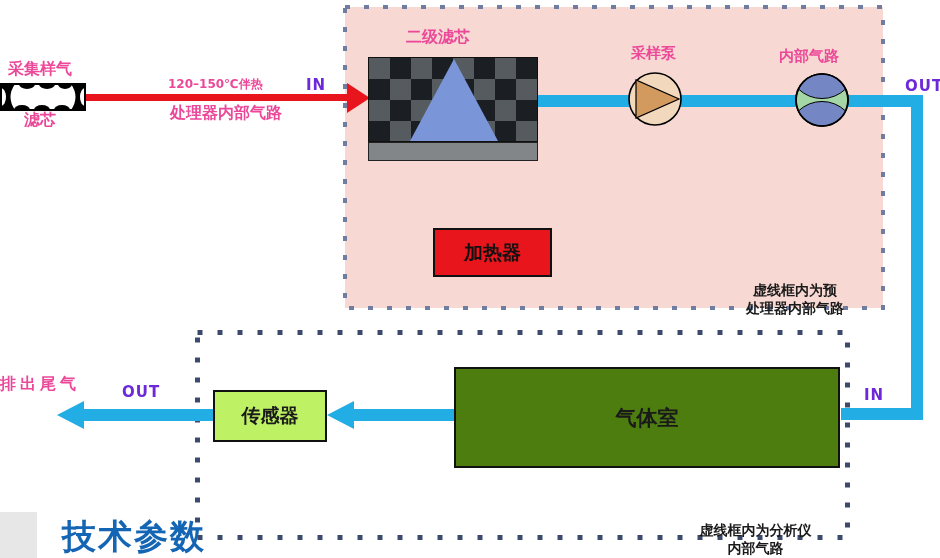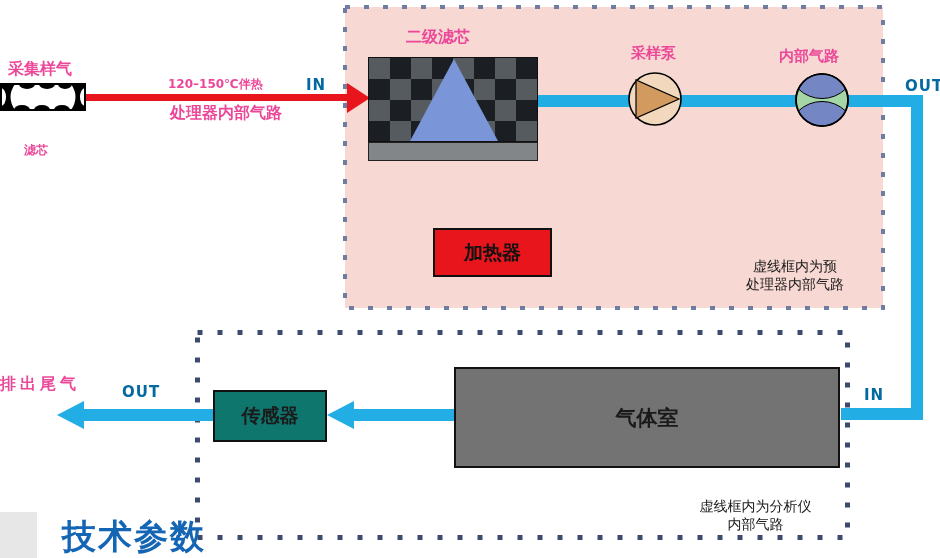--- a/index.html
+++ b/index.html
@@ -2,21 +2,21 @@
 <html><head>
 <meta charset="utf-8">
 <style>
   html,body{margin:0;padding:0;background:#ffffff;}
   .stage{
     position:relative;width:940px;height:558px;background:#ffffff;
     font-family:"DejaVu Sans",sans-serif;overflow:hidden;
   }
   .abs{position:absolute;}
   .lbl{position:absolute;font-weight:bold;color:#ec4899;white-space:nowrap;}
-  .io{position:absolute;font-weight:bold;color:#0369a1;font-size:15px;letter-spacing:1px;white-space:nowrap;}
+  .io{position:absolute;font-weight:bold;color:#6d28d9;font-size:15px;letter-spacing:1px;white-space:nowrap;}
   .pipe{position:absolute;background:#22ade4;}
   .redline{position:absolute;background:#e8151d;}
   .arrow-right-red{
     position:absolute;width:0;height:0;
     border-top:15px solid transparent;border-bottom:15px solid transparent;
     border-left:23px solid #e8151d;
   }
   .arrow-left-cyan{
     position:absolute;width:0;height:0;
     border-top:14px solid transparent;border-bottom:14px solid transparent;
@@ -37,33 +37,33 @@
     background:#838689;border:1px solid #222;box-sizing:border-box;
   }
   .heater{
     position:absolute;left:433px;top:228px;width:119px;height:49px;
     background:#e8151d;border:2px solid #111;box-sizing:border-box;
     display:flex;align-items:center;justify-content:center;
     font-weight:bold;font-size:19px;color:#111;
   }
   .chamber{
     position:absolute;left:454px;top:367px;width:386px;height:101px;
-    background:#737373;border:2px solid #111;box-sizing:border-box;
+    background:#4d7c0f;border:2px solid #111;box-sizing:border-box;
     display:flex;align-items:center;justify-content:center;
     font-weight:bold;font-size:21px;color:#1a1a1a;
   }
   .sensor{
     position:absolute;left:213px;top:390px;width:114px;height:52px;
-    background:#0f766e;border:2px solid #111;box-sizing:border-box;
+    background:#bef264;border:2px solid #111;box-sizing:border-box;
     display:flex;align-items:center;justify-content:center;
     font-weight:bold;font-size:19px;color:#1a1a1a;
   }
   .note{
-    position:absolute;text-align:center;font-weight:normal;font-size:14px;
-    color:#1a1a1a;line-height:1.25;
+    position:absolute;text-align:center;font-weight:bold;font-size:14px;
+    color:#1a1a1a;line-height:1.25;margin-top:24px;
   }
   .title{
     position:absolute;left:62px;top:514px;font-weight:bold;font-size:34px;
     color:#1565b5;letter-spacing:2px;
   }
   .sideblock{
     position:absolute;left:0;top:512px;width:37px;height:46px;background:#e7e7e7;
   }
 </style>
 </head>
@@ -98,21 +98,21 @@
     <path d="M85 1 L71 1 Q80 14 71 27 L85 27 Z" fill="#000"></path>
     <ellipse cx="85" cy="14" rx="5" ry="9" fill="#fff"></ellipse>
     <ellipse cx="27" cy="1" rx="8" ry="5" fill="#000"></ellipse>
     <ellipse cx="47" cy="1" rx="8" ry="5" fill="#000"></ellipse>
     <ellipse cx="65" cy="1" rx="7" ry="5" fill="#000"></ellipse>
     <ellipse cx="22" cy="27" rx="8" ry="5" fill="#000"></ellipse>
     <ellipse cx="42" cy="27" rx="8" ry="5" fill="#000"></ellipse>
     <ellipse cx="62" cy="27" rx="8" ry="5" fill="#000"></ellipse>
     <rect x="1" y="1" width="84" height="26" fill="none" stroke="#000" stroke-width="2"></rect>
   </svg>
-  <div class="lbl" style="left:24px;top:110px;font-size:12px;margin-top:32px;">滤芯</div>
+  <div class="lbl" style="left:24px;top:110px;font-size:16px;">滤芯</div>
 
   <div class="lbl" style="left:168px;top:76px;font-size:12px;">120–150℃伴热</div>
   <div class="lbl" style="left:170px;top:103px;font-size:16px;">处理器内部气路</div>
   <div class="io" style="left:306px;top:76px;">IN</div>
 
   <div class="lbl" style="left:406px;top:27px;font-size:16px;">二级滤芯</div>
   <div class="checker">
     <div class="blue-tri"></div>
   </div>
   <div class="graybar"></div>

